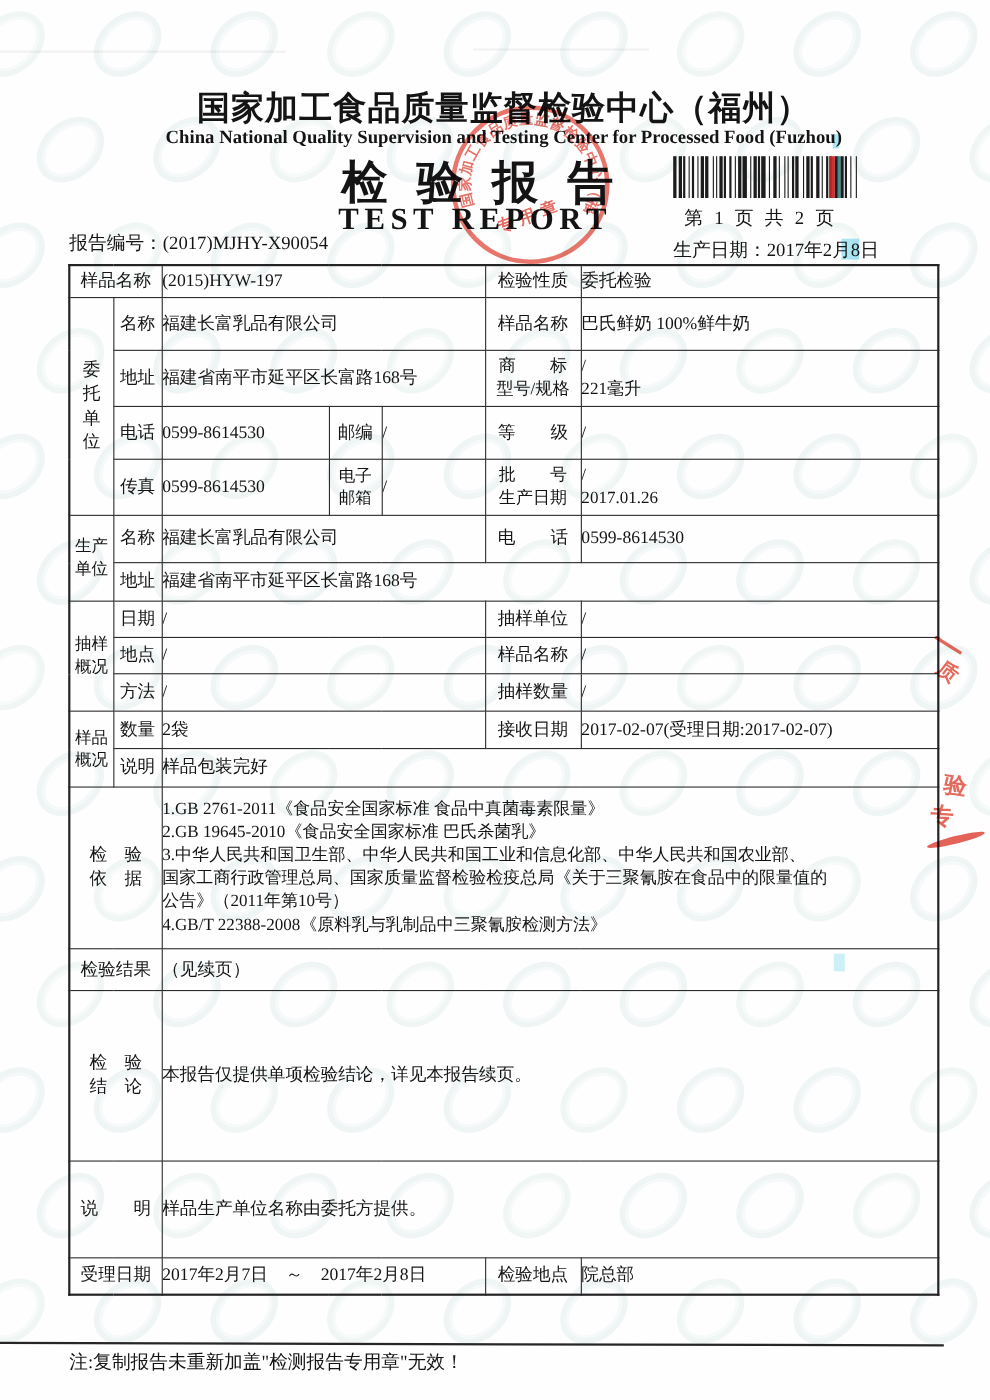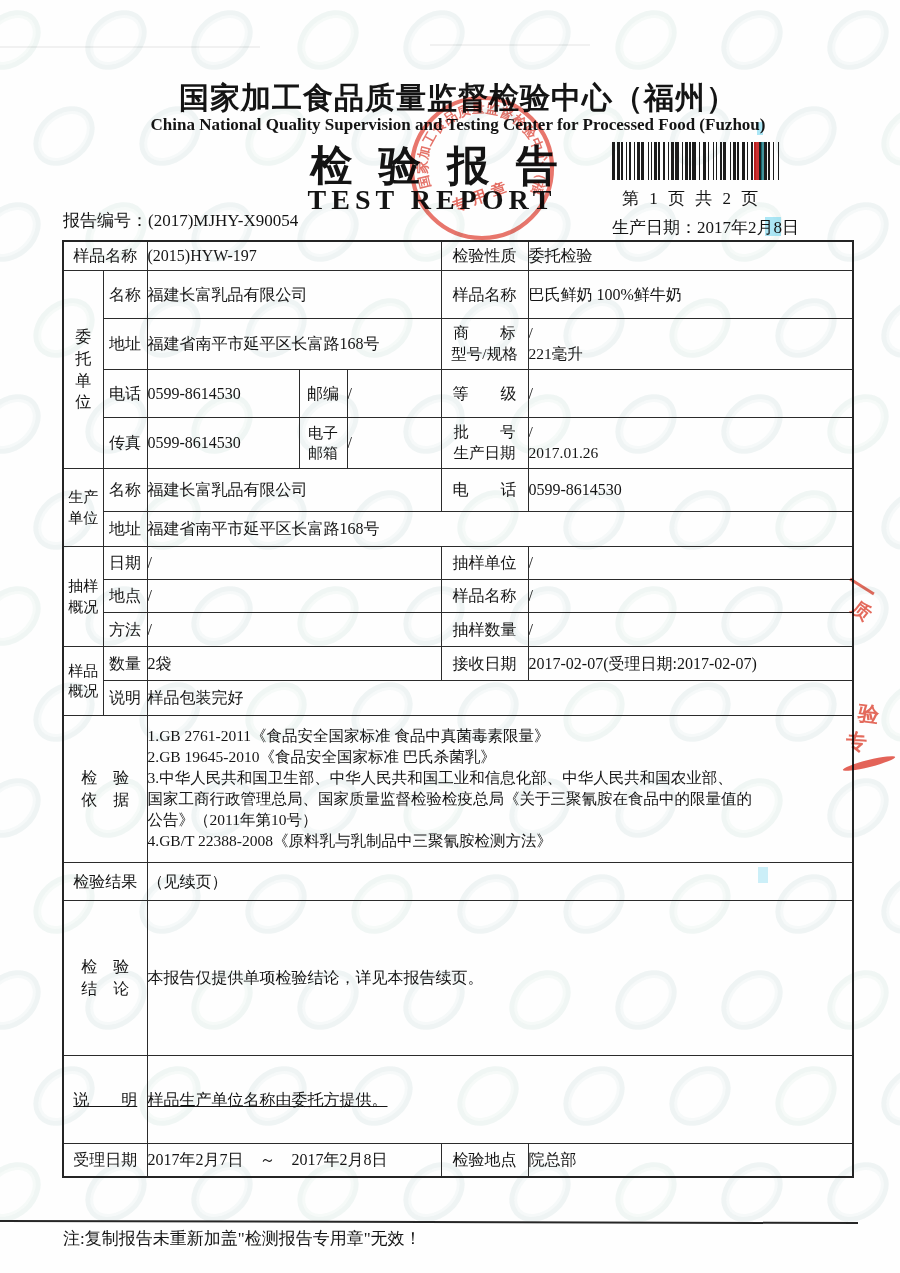--- a/index.html
+++ b/index.html
@@ -47,21 +47,21 @@
   td.two{white-space:pre-line;text-align:center;line-height:1.3;font-size:15px;}
   td.ml{white-space:pre-line;text-align:center;line-height:2.45;}
   td.multi{white-space:pre-line;line-height:1.62;font-size:15.5px;}
   td.basis{vertical-align:top;padding:9px 10px 0 12px;font-size:15.5px;line-height:1.56;
            white-space:pre-line;}
   tr.r1 td{height:28px;} tr.r2 td{height:47px;} tr.r3 td{height:50px;}
   tr.r4 td{height:47px;} tr.r5 td{height:50px;} tr.r6 td{height:42px;}
   tr.r7 td{height:34px;} tr.r8 td{height:32px;} tr.r9 td{height:32px;}
   tr.r10 td{height:33px;} tr.r11 td{height:33px;} tr.r12 td{height:34px;font-family:Liberation Serif, serif;}
   tr.r13 td{height:146px;} tr.r14 td{height:37px;} tr.r15 td{height:154px;}
-  tr.r16 td{height:87px;text-decoration:underline;} tr.r17 td{height:32px;}
+  tr.r16 td{height:87px;} tr.r17 td{height:32px;}
   
   .sigrow{position:absolute;left:0;top:1160px;width:900px;height:60px;z-index:2;}
   .siglabel{position:absolute;font-size:17px;}
   .sig{position:absolute;}
   .sig path{fill:none;stroke:#1d2742;stroke-width:2.6;stroke-linecap:round;}
   
   .footrule{position:absolute;left:0px;top:1221px;width:858px;height:2px;background:#262626;
             transform:rotate(0.15deg);z-index:2;}
   .foot1{position:absolute;left:63px;top:1227px;font-size:17px;z-index:2;}
   .foot2{position:absolute;left:88px;top:1249px;font-size:17px;z-index:2;}

